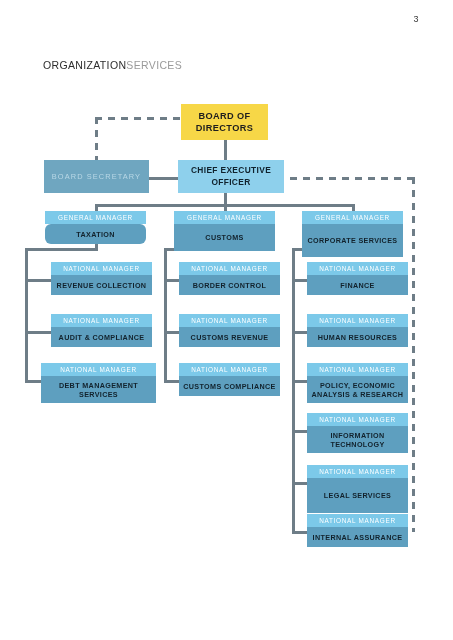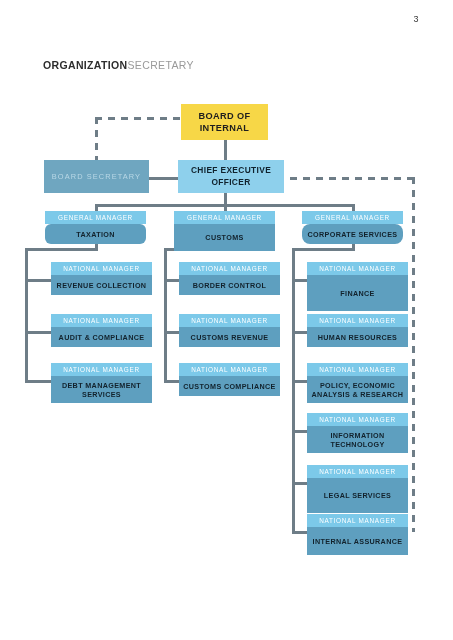--- a/index.html
+++ b/index.html
@@ -29,21 +29,21 @@
   
   .title {
     position: absolute;
     left: 43px;
     top: 59px;
     font-size: 10.5px;
     letter-spacing: 0.35px;
     white-space: nowrap;
   }
   .title .t-bold {
-    font-weight: bold;
+    font-weight: normal;
     color: #2d2d2d;
   }
   .title .t-light {
     font-weight: normal;
     color: #9a9a9a;
   }
 
   
   .chart {
     position: absolute;
@@ -146,21 +146,21 @@
     display: flex;
     align-items: center;
     justify-content: center;
   }
 </style>
 </head>
 <body>
 
 <div class="page-number">3</div>
 
-<div class="title"><span class="t-bold">ORGANIZATION</span><span class="t-light">SECRETARY</span></div>
+<div class="title"><span class="t-bold">ORGANIZATION</span><span class="t-light">SERVICES</span></div>
 
 <div class="chart">
 
   <div class="ln ln-v" style="left:224px; top:140px; height:23px;"></div>
 
   <div class="dash-h" style="left:95px; top:117px; width:90px;"></div>
   <div class="dash-v" style="left:95px; top:117px; height:46px;"></div>
 
   <div class="ln ln-h" style="left:148px; top:177px; width:32px;"></div>
 
@@ -193,39 +193,39 @@
   <div class="ln ln-v" style="left:352px; top:243px; height:8px;"></div>
   <div class="ln ln-h" style="left:292px; top:248px; width:63px;"></div>
   <div class="ln ln-v" style="left:292px; top:248px; height:285px;"></div>
   <div class="ln ln-h" style="left:292px; top:279px; width:16px;"></div>
   <div class="ln ln-h" style="left:292px; top:331px; width:16px;"></div>
   <div class="ln ln-h" style="left:292px; top:380px; width:16px;"></div>
   <div class="ln ln-h" style="left:292px; top:430px; width:16px;"></div>
   <div class="ln ln-h" style="left:292px; top:482px; width:16px;"></div>
   <div class="ln ln-h" style="left:292px; top:531px; width:16px;"></div>
 
-  <div class="node node-board" style="left:181px; top:104px; width:87px; height:36px;">BOARD OF INTERNAL</div>
+  <div class="node node-board" style="left:181px; top:104px; width:87px; height:36px;">BOARD OF DIRECTORS</div>
 
   <div class="node node-ceo" style="left:178px; top:160px; width:106px; height:33px;">CHIEF EXECUTIVE OFFICER</div>
 
   <div class="node node-secretary" style="left:44px; top:160px; width:105px; height:33px;">BOARD SECRETARY</div>
 
   <div class="node" style="left:45px; top:211px; width:101px;">
     <div class="node-top">GENERAL MANAGER</div>
     <div class="node-body" style="height:20px;border-radius:6px;">TAXATION</div>
   </div>
   <div class="node" style="left:51px; top:262px; width:101px;">
     <div class="node-top">NATIONAL MANAGER</div>
     <div class="node-body" style="height:20px;">REVENUE COLLECTION</div>
   </div>
   <div class="node" style="left:51px; top:314px; width:101px;">
     <div class="node-top">NATIONAL MANAGER</div>
     <div class="node-body" style="height:20px;">AUDIT &amp; COMPLIANCE</div>
   </div>
-  <div class="node" style="left:51px; top:363px; width:101px;">
+  <div class="node" style="left:41px; top:363px; width:115px;">
     <div class="node-top">NATIONAL MANAGER</div>
     <div class="node-body" style="height:27px;">DEBT MANAGEMENT SERVICES</div>
   </div>
 
   <div class="node" style="left:174px; top:211px; width:101px;">
     <div class="node-top">GENERAL MANAGER</div>
     <div class="node-body" style="height:27px;">CUSTOMS</div>
   </div>
   <div class="node" style="left:179px; top:262px; width:101px;">
     <div class="node-top">NATIONAL MANAGER</div>
@@ -235,40 +235,40 @@
     <div class="node-top">NATIONAL MANAGER</div>
     <div class="node-body" style="height:20px;">CUSTOMS REVENUE</div>
   </div>
   <div class="node" style="left:179px; top:363px; width:101px;">
     <div class="node-top">NATIONAL MANAGER</div>
     <div class="node-body" style="height:20px;">CUSTOMS COMPLIANCE</div>
   </div>
 
   <div class="node" style="left:302px; top:211px; width:101px;">
     <div class="node-top">GENERAL MANAGER</div>
-    <div class="node-body" style="height:20px;border-radius:8px;">CORPORATE SERVICES</div>
+    <div class="node-body" style="height:33px;">CORPORATE SERVICES</div>
   </div>
   <div class="node" style="left:307px; top:262px; width:101px;">
     <div class="node-top">NATIONAL MANAGER</div>
-    <div class="node-body" style="height:36px;">FINANCE</div>
+    <div class="node-body" style="height:20px;">FINANCE</div>
   </div>
   <div class="node" style="left:307px; top:314px; width:101px;">
     <div class="node-top">NATIONAL MANAGER</div>
     <div class="node-body" style="height:20px;">HUMAN RESOURCES</div>
   </div>
   <div class="node" style="left:307px; top:363px; width:101px;">
     <div class="node-top">NATIONAL MANAGER</div>
     <div class="node-body" style="height:27px;">POLICY, ECONOMIC ANALYSIS &amp; RESEARCH</div>
   </div>
   <div class="node" style="left:307px; top:413px; width:101px;">
     <div class="node-top">NATIONAL MANAGER</div>
     <div class="node-body" style="height:27px;">INFORMATION TECHNOLOGY</div>
   </div>
   <div class="node" style="left:307px; top:465px; width:101px;">
     <div class="node-top">NATIONAL MANAGER</div>
     <div class="node-body" style="height:35px;">LEGAL SERVICES</div>
   </div>
   <div class="node" style="left:307px; top:514px; width:101px;">
     <div class="node-top">NATIONAL MANAGER</div>
-    <div class="node-body" style="height:28px;">INTERNAL ASSURANCE</div>
+    <div class="node-body" style="height:20px;">INTERNAL ASSURANCE</div>
   </div>
 
 </div>
 
 </body></html>

